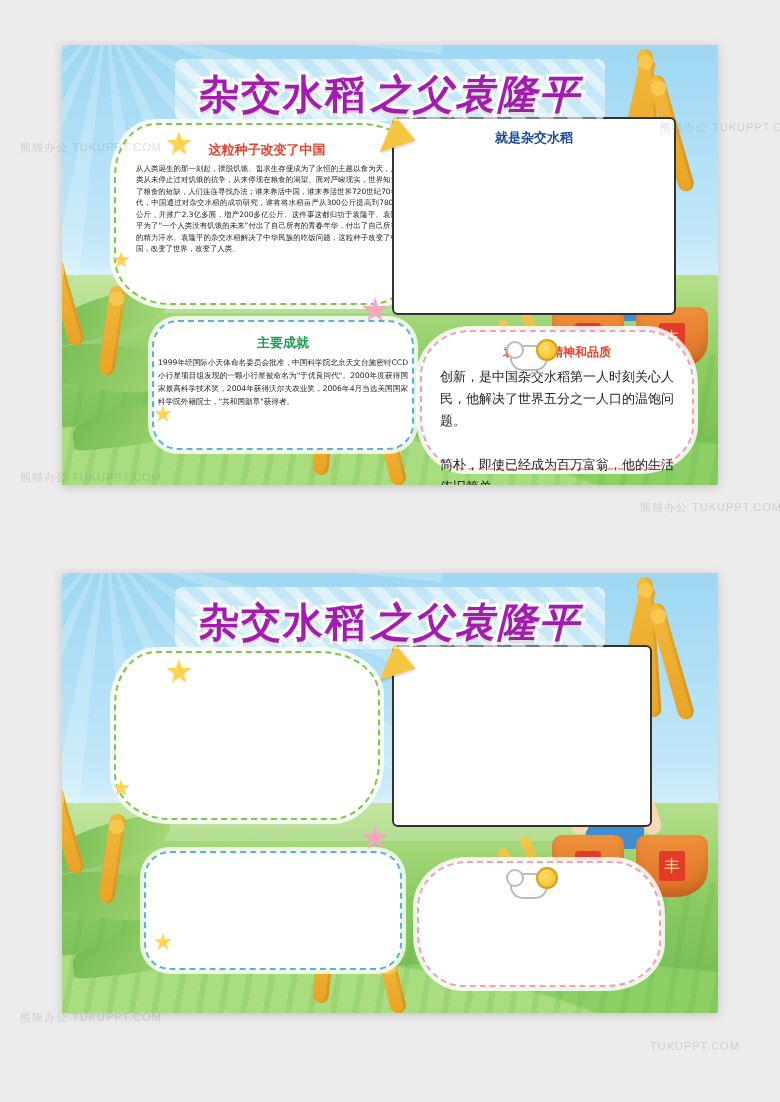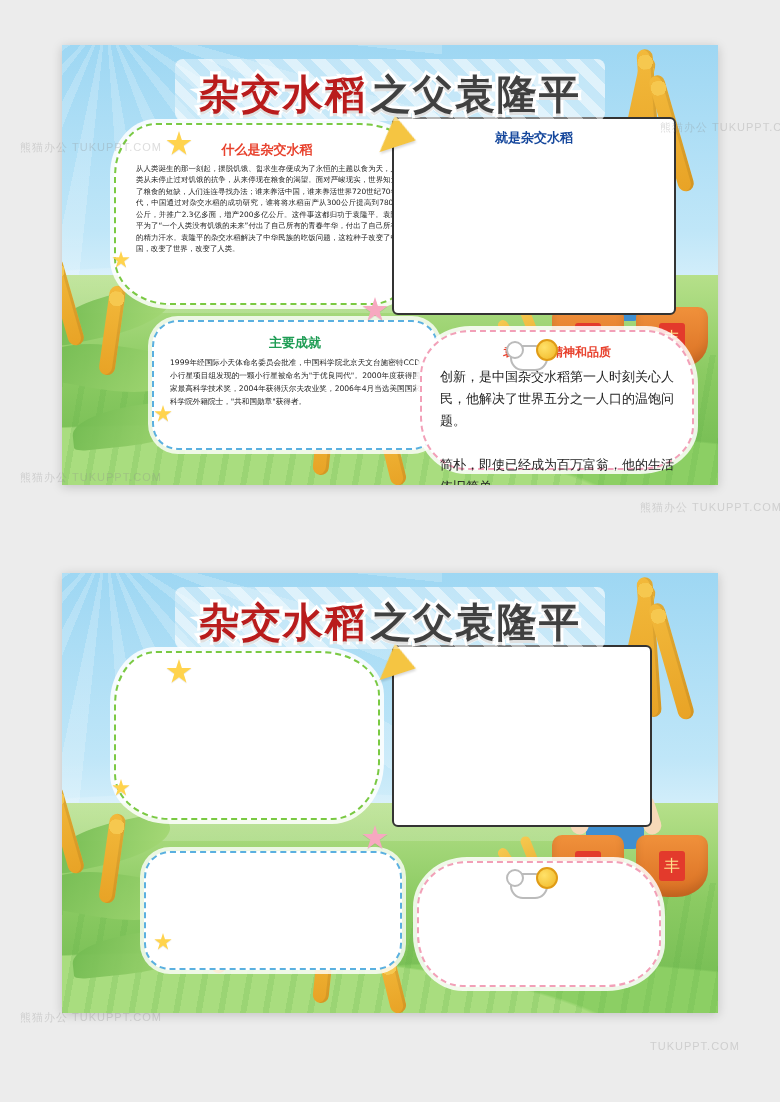--- a/index.html
+++ b/index.html
@@ -86,22 +86,22 @@
     font-size:40px;font-weight:700;letter-spacing:2px;
     font-family:"DejaVu Sans","Liberation Sans",sans-serif;
   }
   .title .c{
     display:inline-block;
     padding:0 2px;
     -webkit-text-stroke:6px #ffffff;
     paint-order:stroke fill;
     text-shadow:0 3px 0 rgba(0,0,0,.12);
   }
-  .title .red{color:#b91c1c;}
-  .title .blue{color:#404040;}
+  .title .red{color:#a21caf;}
+  .title .blue{color:#a21caf;font-style:italic;}
   .title-plate{
     position:absolute;left:50%;top:-8px;transform:translateX(-50%);
     width:430px;height:62px;
     background:repeating-linear-gradient(45deg,rgba(255,255,255,.65) 0 10px, rgba(255,255,255,.35) 10px 20px);
     border-radius:8px;
     z-index:-1;
     filter:blur(.2px);
   }
 
   
@@ -143,21 +143,21 @@
 
   
   #b1{left:52px;top:78px;width:262px;height:160px;padding:10px 20px 8px;}
   #b1 .bhead{color:#e8422e;font-size:13px;margin:6px 0 4px;}
   #b1 .btext{font-size:7.4px;line-height:1.55;}
 
   #b2{left:330px;top:72px;width:256px;height:178px;padding:8px 12px;}
   #b2 .bhead{color:#15479c;font-size:13px;margin:2px 0 4px;}
   #b2 .btext{font-size:7.2px;line-height:1.55;}
 
-  #b3{left:90px;top:275px;width:250px;height:110px;padding:8px 16px;}
+  #b3{left:90px;top:275px;width:250px;height:110px;padding:8px 4px;}
   #b3 .bhead{color:#1f9d55;font-size:13px;margin:4px 0 5px;}
   #b3 .btext{font-size:7.6px;line-height:1.7;}
 
   #b4{left:358px;top:285px;width:234px;height:120px;padding:8px 18px;}
   #b4 .bhead{color:#e8422e;font-size:12px;margin:4px 0 5px;}
   #b4 .btext{font-size:13px;line-height:1.7;}
 
   
   #e1{left:52px;top:78px;width:262px;height:165px;}
   #e2{left:330px;top:72px;width:256px;height:178px;}
@@ -296,21 +296,21 @@
     </div>
   <div class="star small" style="left:92px;top:360px;">
       <i></i>
     </div>
   <div class="star small" style="left:50px;top:206px;">
       <i></i>
     </div>
   <div class="plane" style="left:312px;top:72px;"></div>
 
   <div class="box cloud-box" id="b1">
-    <div class="bhead">什么是杂交水稻</div>
+    <div class="bhead">这粒种子改变了中国</div>
     <div class="btext">从人类诞生的那一刻起，摆脱饥饿、힘求生存便成为了永恒的主题以食为天，人类从未停止过对饥饿的抗争，从来停现在粮食的渴望。面对严峻现实，世界知为了粮食的短缺，人们连连寻找办法；谁来养活中国，谁来养活世界720世纪70年代，中国通过对杂交水稻的成功研究，谁将将水稻亩产从300公斤提高到7800公斤，并推广2.3亿多面，增产200多亿公斤。这件事这都归功于袁隆平。袁隆平为了“一个人类没有饥饿的未来”付出了自己所有的青春年华，付出了自己所有的精力汗水。袁隆平的杂交水稻解决了中华民族的吃饭问题，这粒种子改变了中国，改变了世界，改变了人类。</div>
   </div>
 
   <div class="box rect-box" id="b2">
     <div class="bhead">就是杂交水稻</div>
   </div>
 
   <div class="box round-box" id="b3">
     <div class="bhead">主要成就</div>
     <div class="btext">1999年经国际小天体命名委员会批准，中国科学院北京天文台施密特CCD小行星项目组发现的一颗小行星被命名为"于优良同代"。2000年度获得国家最高科学技术奖，2004年获得沃尔夫农业奖，2006年4月当选美国国家科学院外籍院士，"共和国勋章"获得者。</div>

